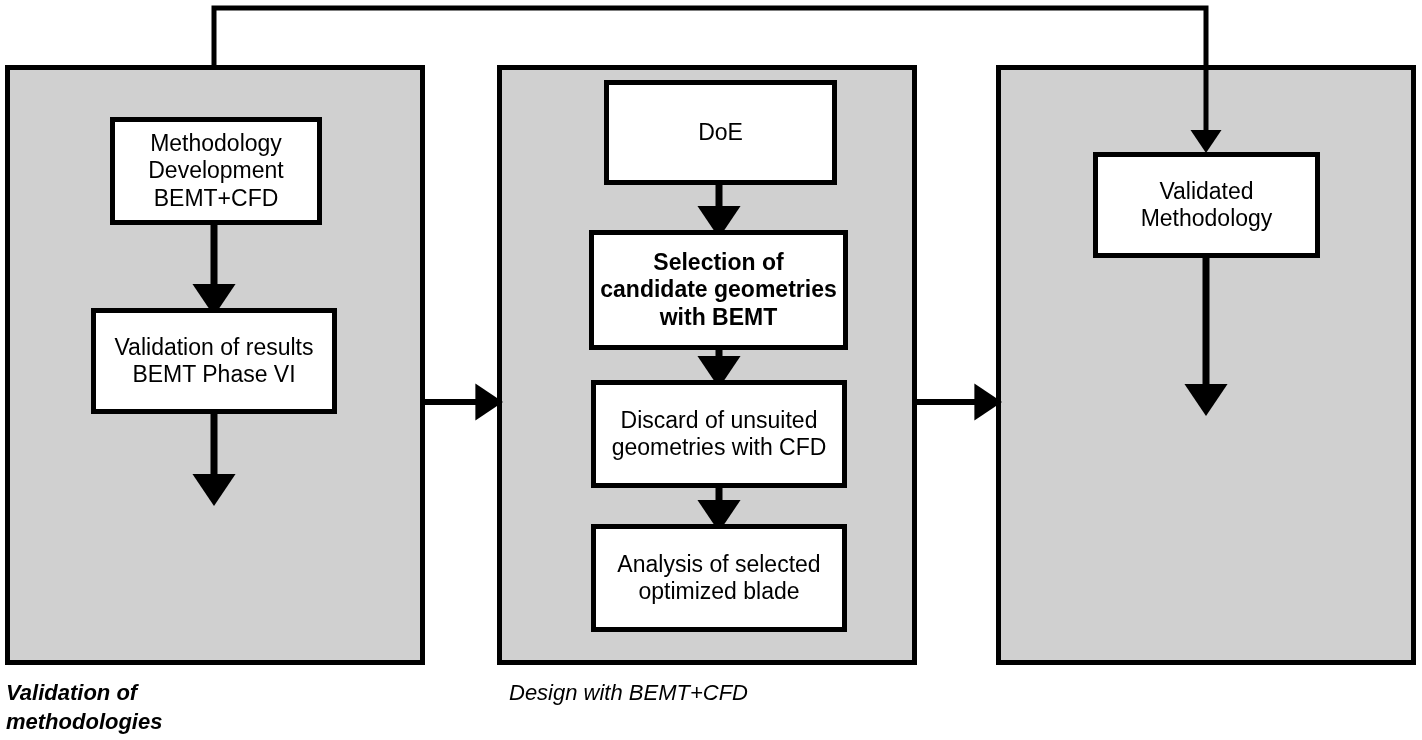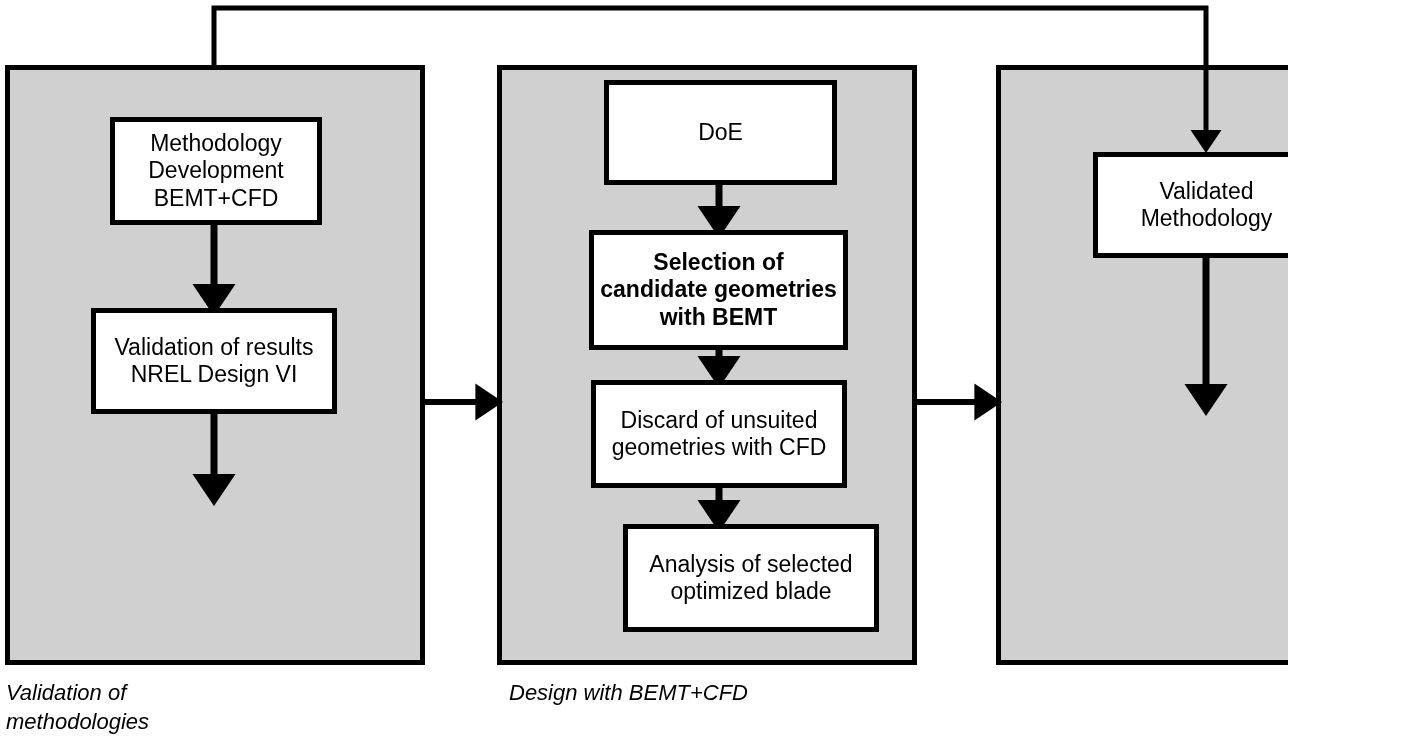--- a/index.html
+++ b/index.html
@@ -5,21 +5,21 @@
   html, body {
     margin: 0;
     padding: 0;
     background: #ffffff;
   }
   body {
     font-family: "Liberation Sans", "DejaVu Sans", sans-serif;
   }
   #canvas {
     position: relative;
-    width: 1288px;
+    width: 1422px;
     height: 740px;
     background: #ffffff;
     overflow: hidden;
   }
   
   .panel {
     position: absolute;
     background: #d0d0d0;
     border: 5px solid #000000;
     box-sizing: border-box;
@@ -109,38 +109,38 @@
     <g>
       <path d="M1206,258 L1206,402" fill="none" stroke="#000000" stroke-width="7" marker-end="url(#ah)"></path>
     </g>
   </svg>
 
   <div class="node" style="left:110px; top:117px; width:212px; height:108px;">Methodology
 Development
 BEMT+CFD</div>
 
   <div class="node" style="left:91px; top:308px; width:246px; height:106px;">Validation of results
-NREL Design VI</div>
+BEMT Phase VI</div>
 
 
   <div class="node" style="left:604px; top:80px; width:233px; height:105px;">DoE</div>
 
   <div class="node" style="left:589px; top:230px; width:259px; height:120px;font-weight:bold;">Selection of
 candidate geometries
 with BEMT</div>
 
   <div class="node" style="left:591px; top:380px; width:256px; height:108px;">Discard of unsuited
 geometries with CFD</div>
 
-  <div class="node" style="left:591px; top:524px; width:256px; height:108px;margin-left:32px;">Analysis of selected
+  <div class="node" style="left:591px; top:524px; width:256px; height:108px;">Analysis of selected
 optimized blade</div>
 
   <div class="node" style="left:1093px; top:152px; width:227px; height:106px;">Validated
 Methodology</div>
 
 
-  <div class="caption" style="left:6px; top:678px; width:420px;">Validation of
+  <div class="caption" style="left:6px; top:678px; width:420px;font-weight:bold;">Validation of
 methodologies</div>
 
   <div class="caption" style="left:509px; top:678px; width:420px;">Design with BEMT+CFD</div>
 
 
 </div>
 
 </body></html>

